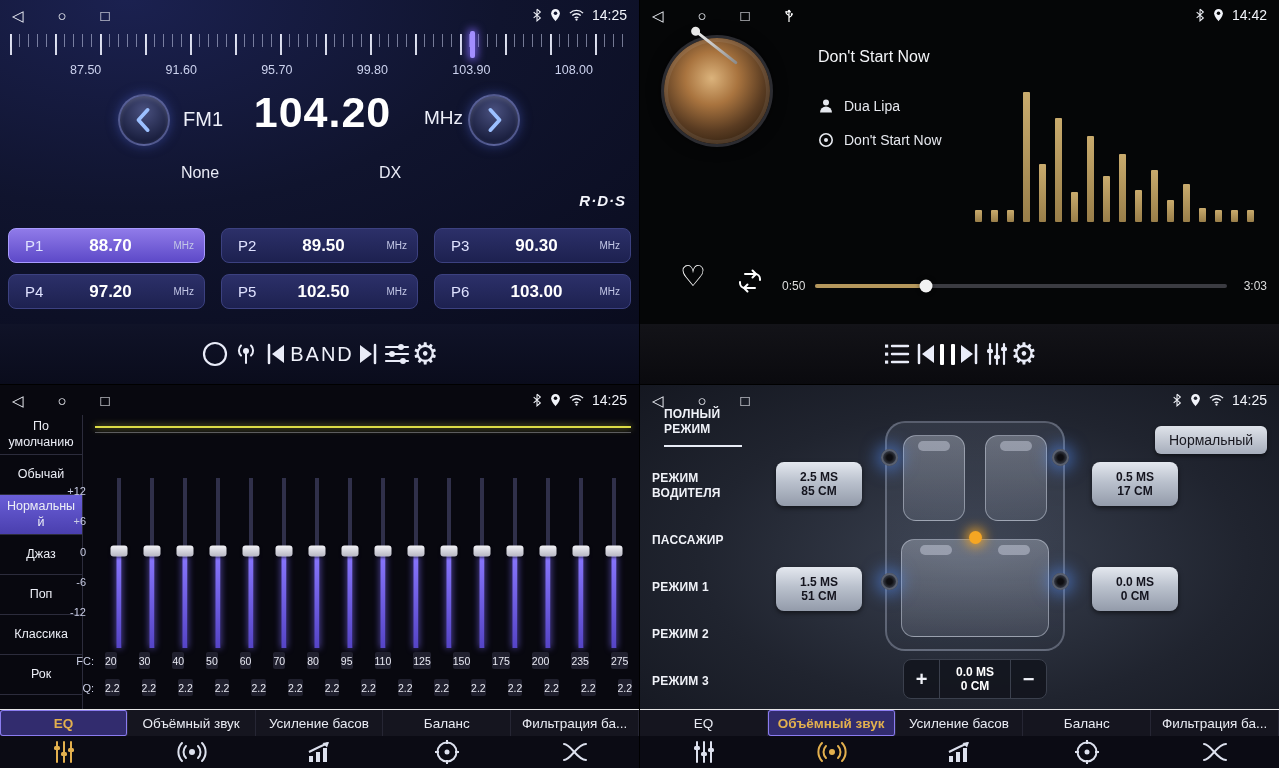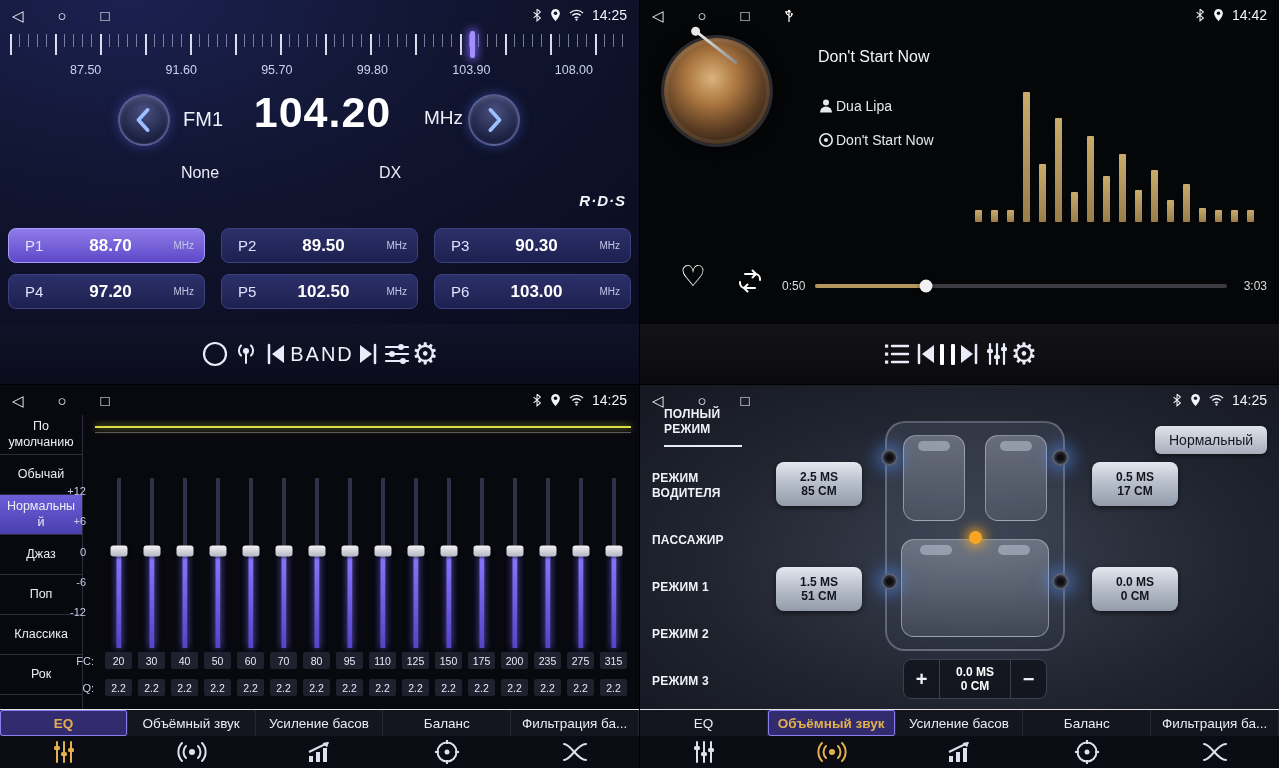--- a/index.html
+++ b/index.html
@@ -41,21 +41,21 @@
   #player .tb{background:linear-gradient(180deg,#131318,#0a0a0e);}
   .tb .tbi{cursor:pointer;display:flex;align-items:center;justify-content:center;}
   .band-btn{font-size:20px;letter-spacing:2px;color:#f0f2fb;cursor:pointer;}
   .gear{font-size:30px;line-height:1;cursor:pointer;}
 
   
   .album{position:absolute;left:24px;top:38px;width:106px;height:106px;border-radius:50%;background:radial-gradient(circle at 45% 38%,#dbb37c 0%,#a9743f 30%,#5a3c22 60%,#1d1206 92%);box-shadow:0 0 0 3px #2c2c31,inset 0 0 0 4px rgba(255,255,255,.08),0 0 16px rgba(0,0,0,.8);}
   .needle{position:absolute;left:56px;top:30px;width:52px;height:3px;background:linear-gradient(90deg,#f0f0f0,#8a8a8a);border-radius:2px;transform:rotate(38deg);transform-origin:left center;}
   .needle::before{content:"";position:absolute;left:-5px;top:-3px;width:9px;height:9px;border-radius:50%;background:#e8e8e8;}
   .ptitle{position:absolute;left:178px;top:48px;font-size:16px;color:#f4f5f8;}
-  .meta{position:absolute;left:178px;display:flex;align-items:center;gap:2px;color:#e6e8ee;font-size:14px;}
+  .meta{position:absolute;left:178px;display:flex;align-items:center;gap:10px;color:#e6e8ee;font-size:14px;}
   .vis{position:absolute;left:335px;top:86px;width:282px;height:136px;display:flex;align-items:flex-end;gap:9px;}
   .vbar{width:7px;background:linear-gradient(180deg,#c9ab6d,#997e49);border-radius:1px;}
   .heart{position:absolute;left:40px;top:262px;font-size:29px;color:#fff;cursor:pointer;line-height:1;}
   .repeat{position:absolute;left:96px;top:268px;color:#fff;cursor:pointer;}
   .elapsed{position:absolute;left:142px;top:279px;font-size:12px;color:#ddd;}
   .track{position:absolute;left:175px;right:52px;top:284px;height:4px;background:#3b3b41;border-radius:2px;cursor:pointer;}
   .fill{height:100%;background:#b5975c;border-radius:2px;}
   .knob{position:absolute;top:50%;width:13px;height:13px;background:#f2f2f2;border-radius:50%;transform:translate(-50%,-50%);box-shadow:0 0 4px rgba(0,0,0,.6);}
   .total{position:absolute;right:12px;top:279px;font-size:12px;color:#ddd;}
   .pausebars{display:flex;gap:7px;}
@@ -68,21 +68,21 @@
   .yline{position:absolute;left:95px;right:8px;top:41px;height:2px;background:#dcdc46;box-shadow:0 0 7px rgba(225,225,70,.8);}
   .yline2{position:absolute;left:95px;right:8px;top:47px;height:1px;background:rgba(230,230,240,.35);}
   .scale{position:absolute;left:52px;top:100px;width:34px;height:133px;display:flex;flex-direction:column;justify-content:space-between;text-align:right;font-size:11px;color:#c9cde4;}
   .bands{position:absolute;left:102px;top:93px;width:528px;height:170px;display:flex;}
   .eq-slider{position:relative;width:33px;height:100%;cursor:pointer;}
   .trk-top{position:absolute;left:50%;transform:translateX(-50%);top:0;width:4px;background:#30304a;}
   .trk-bot{position:absolute;left:50%;transform:translateX(-50%);bottom:0;width:5px;background:linear-gradient(180deg,#8a78ff,#5544c6);box-shadow:0 0 7px rgba(130,110,255,.75);}
   .handle{position:absolute;left:50%;transform:translate(-50%,-50%);width:17px;height:11px;border-radius:3px;background:linear-gradient(180deg,#f2f2f6,#b6b6c2);box-shadow:0 1px 3px rgba(0,0,0,.7);}
   .valrow{position:absolute;left:0;right:0;display:flex;align-items:center;}
   .vallabel{width:102px;text-align:right;padding-right:8px;font-size:11px;color:#cdd1e6;}
-  .valcells{display:flex;width:528px;}
+  .valcells{display:flex;width:528px;gap:16px;}
   .vbox{width:27px;margin:0 3px;height:17px;background:#20202e;border-radius:2px;font-size:10.5px;color:#e8e9f2;display:flex;align-items:center;justify-content:center;}
   .tabbar{position:absolute;left:0;right:0;top:324px;height:27px;display:flex;background:#15151f;border-top:1px solid #e5e5e5;}
   .stab{flex:1;display:flex;align-items:center;justify-content:center;font-size:13.5px;color:#e9ebf3;border-right:1px solid #262634;white-space:nowrap;overflow:hidden;cursor:pointer;}
   .stab.active{background:#322c6e;box-shadow:inset 0 0 0 1px #8b7cf0;color:#e3b04e;font-weight:bold;border-radius:3px;}
   .iconbar{position:absolute;left:0;right:0;top:351px;height:32px;background:#0b0b14;display:flex;}
   .ibox{flex:1;display:flex;align-items:center;justify-content:center;color:#dde1ee;cursor:pointer;}
   .ibox.active{color:#e3b04e;}
 
   
   .mode-list{position:absolute;left:12px;top:22px;width:90px;display:flex;flex-direction:column;}

